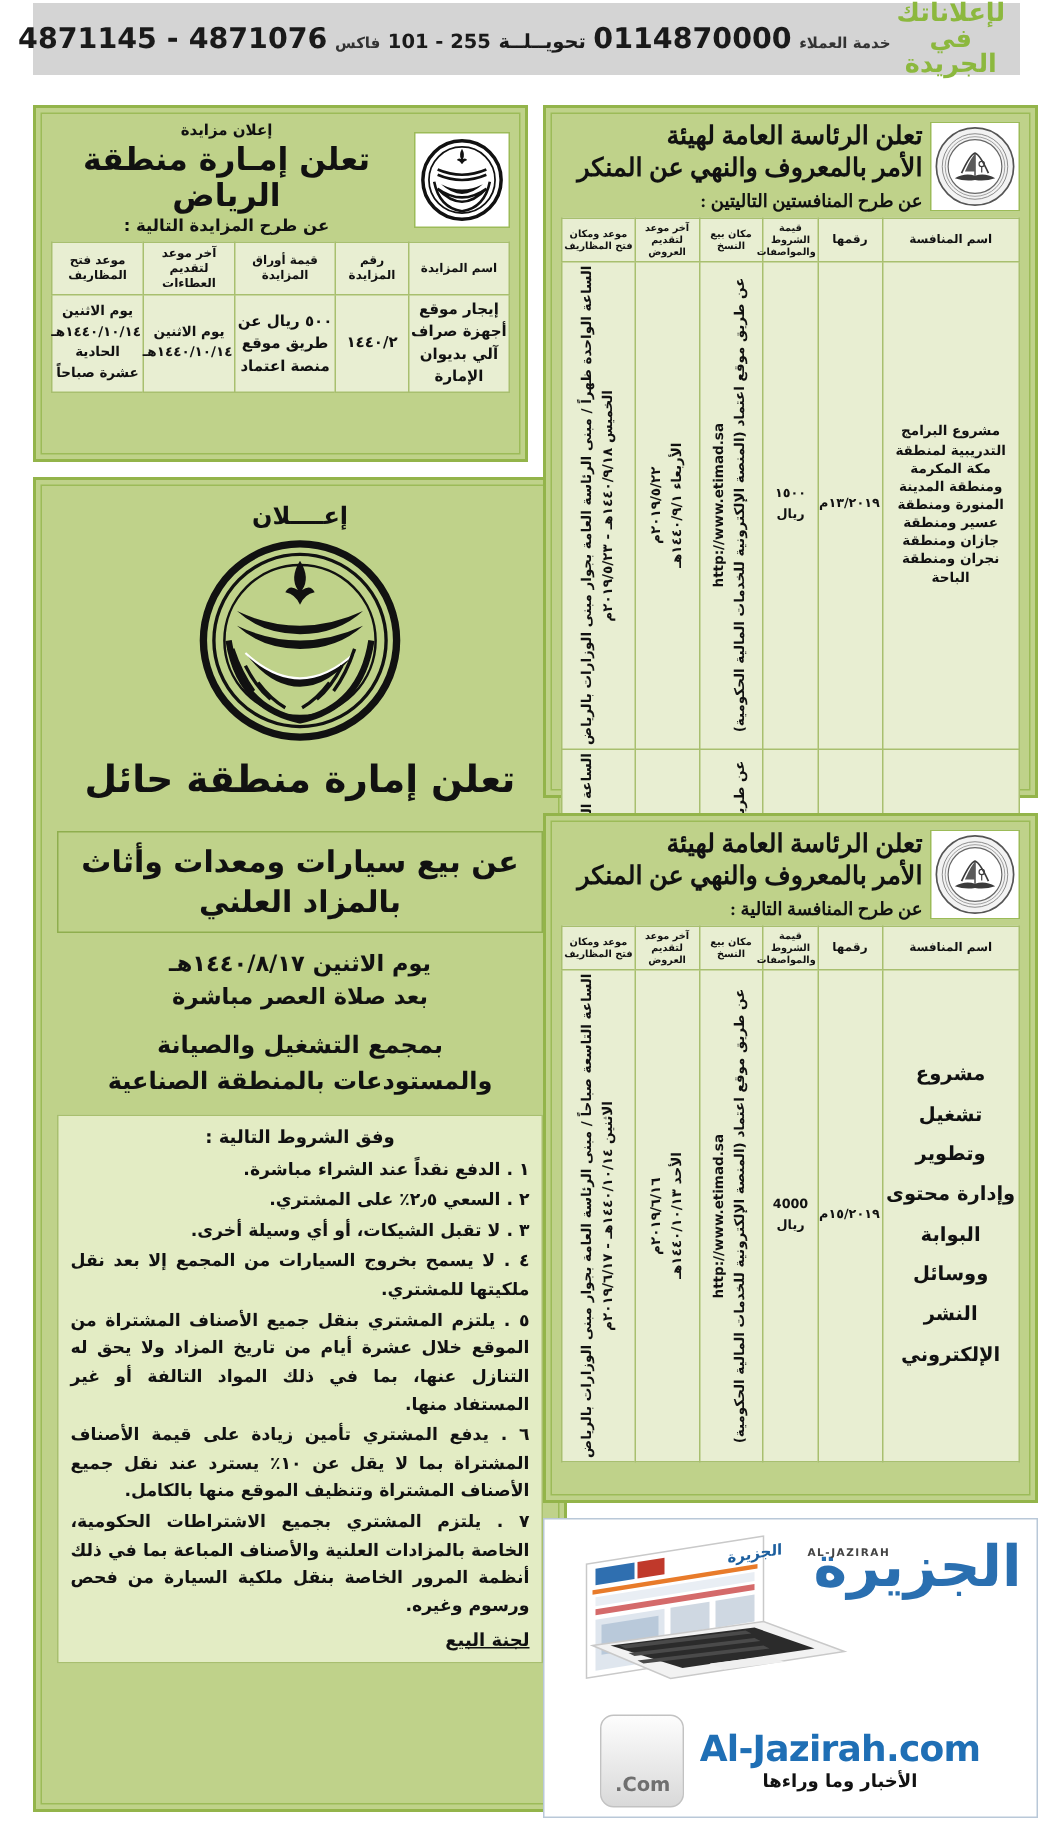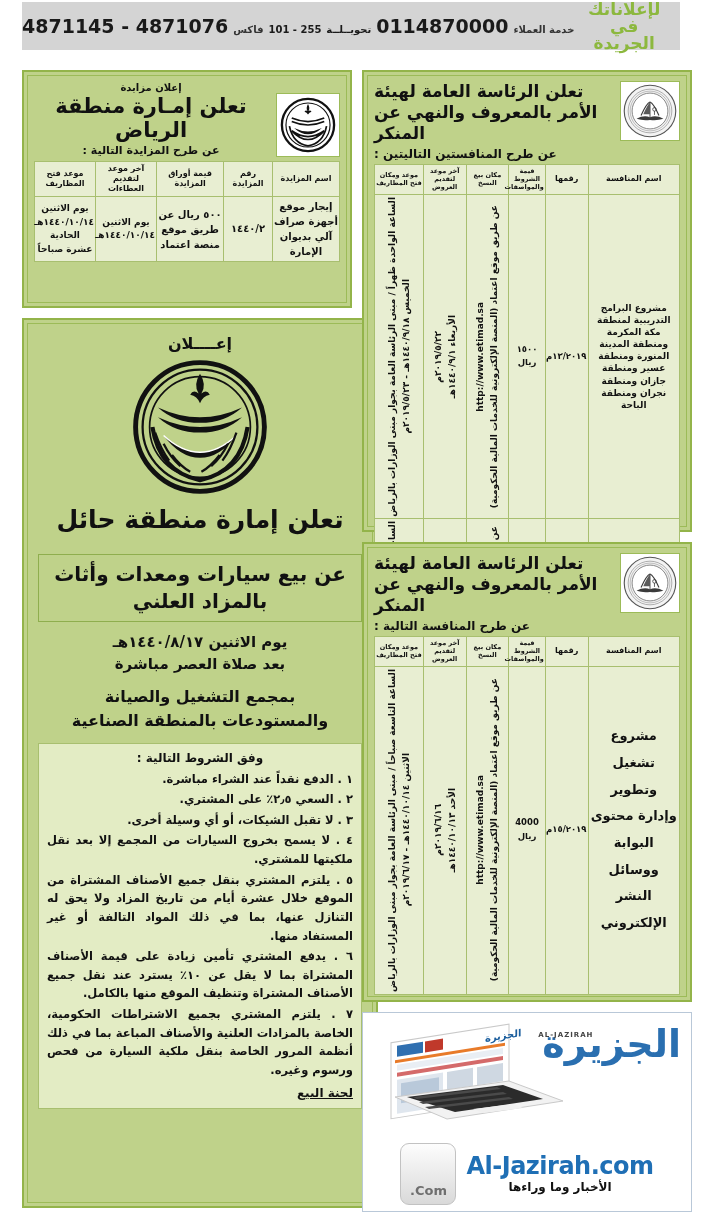--- a/index.html
+++ b/index.html
@@ -21,21 +21,21 @@
     padding:0 10px 0 4px;
   }
   .mast-logo .l1{font-size:17px;display:block;letter-spacing:-.5px;}
   .mast-logo .l2{font-size:17px;display:block;letter-spacing:-.5px;}
   .mast-nums{
     display:flex;align-items:baseline;gap:5px;direction:rtl;
     font-weight:bold;color:#1a1a1a;white-space:nowrap;
   }
   .mast-nums .small{font-size:10px;color:#333;}
   .mast-nums .big{font-size:19px;letter-spacing:0px;}
-  .mast-nums .mid{font-size:10px;}
+  .mast-nums .mid{font-size:13px;}
 
   
   .ad{
     position:absolute;background:#bfd28a;
     border:2px solid #93b44a;box-sizing:border-box;
   }
   .ad-inner{
     border:1px solid #9cbb58;margin:3px;box-sizing:border-box;height:calc(100% - 6px);
   }
 
@@ -61,21 +61,21 @@
     font-size:5.4px;font-weight:bold;line-height:1.3;padding:2px 0;
   }
   .vwrap{
     writing-mode:vertical-rl;transform:rotate(180deg);
     white-space:nowrap;display:inline-block;
   }
   .vstack{display:flex;flex-direction:row;justify-content:center;gap:2px;height:100%;align-items:center;}
 
   
   #ad-riyadh{left:22px;top:70px;width:330px;height:238px;}
-  #ad-riyadh .head{display:flex;direction:rtl;padding:6px 6px 4px 6px;align-items:flex-end;gap:8px;}
+  #ad-riyadh .head{display:flex;direction:rtl;padding:6px 6px 4px 6px;align-items:center;gap:8px;}
   #ad-riyadh .emblem-box{width:64px;height:64px;flex:0 0 64px;}
   #ad-riyadh .titles{flex:1;text-align:center;}
   #ad-riyadh .t-small{font-size:10px;font-weight:bold;margin-bottom:1px;}
   #ad-riyadh .t-big{font-size:21px;font-weight:bold;letter-spacing:-.5px;margin:1px 0 2px;}
   #ad-riyadh .t-sub{font-size:11px;font-weight:bold;}
   #ad-riyadh .tblwrap{padding:0 6px 6px 6px;}
 
   
   #ad-hail{left:22px;top:318px;width:356px;height:890px;}
   #ad-hail .pad{padding:8px 10px 6px 10px;text-align:center;}
@@ -95,21 +95,21 @@
   #ad-hail ol.conds{margin:0;padding:0;list-style:none;}
   #ad-hail ol.conds li{
     font-size:11.5px;font-weight:bold;line-height:1.62;margin-bottom:2px;
     text-align:justify;text-align-last:right;
   }
   #ad-hail .signoff{font-size:12px;font-weight:bold;text-align:right;margin-top:6px;text-decoration:underline;}
 
   
   .hayah .head{display:flex;direction:rtl;padding:5px 6px 3px 6px;align-items:flex-start;gap:5px;}
   .hayah .emblem-box{width:60px;height:60px;flex:0 0 60px;}
-  .hayah .titles{flex:1;text-align:left;}
+  .hayah .titles{flex:1;text-align:right;font-family:Liberation Serif, serif;}
   .hayah .t1{font-size:17px;font-weight:bold;line-height:1.2;}
   .hayah .t2{font-size:17px;font-weight:bold;line-height:1.2;margin-top:1px;}
   .hayah .t3{font-size:12px;font-weight:bold;margin-top:4px;}
   .hayah .tblwrap{padding:0 6px 6px 6px;}
 
   #ad-hayah-1{left:362px;top:70px;width:330px;height:462px;}
   #ad-hayah-2{left:362px;top:542px;width:330px;height:460px;}
 
   
   col.c-name{width:30%}

